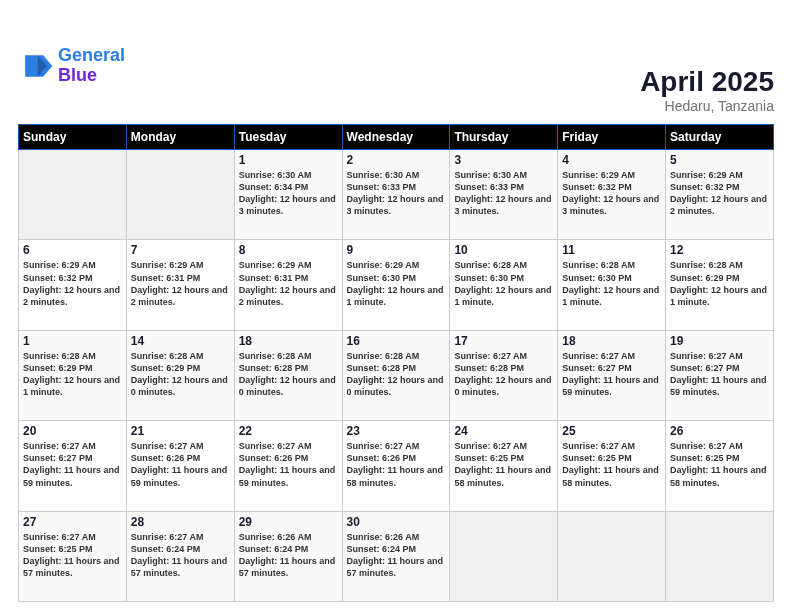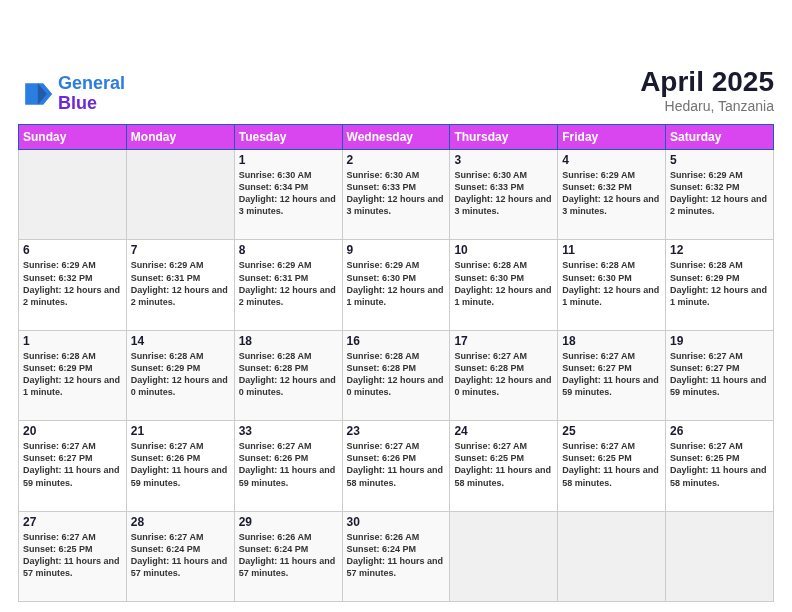--- a/index.html
+++ b/index.html
@@ -13,21 +13,21 @@
     .page {
       width: 792px;
       height: 612px;
       padding: 18px 18px 10px 18px;
       display: flex;
       flex-direction: column;
     }
     .header {
       display: flex;
       justify-content: space-between;
-      align-items: flex-end;
+      align-items: center;
       margin-bottom: 10px;
     }
     .logo {
       display: flex;
       align-items: center;
       gap: 4px;
     }
     .logo-text {
       font-size: 18px;
       font-weight: bold;
@@ -54,21 +54,21 @@
       font-size: 14px;
       color: #737373;
     }
     .calendar {
       flex: 1;
       border-collapse: collapse;
       width: 100%;
       table-layout: fixed;
     }
     .calendar thead tr th {
-      background: #d946ef;
+      background: #000000;
       color: #fff;
       font-size: 12px;
       font-weight: bold;
       padding: 5px 4px;
       text-align: left;
       border: 1px solid #1a5cb8;
     }
     .calendar tbody tr td {
       border: 1px solid #ccc;
       vertical-align: top;
@@ -263,21 +263,21 @@
 Sunset: 6:27 PM
 Daylight: 11 hours and 59 minutes.</div>
           </td>
           <td>
             <span class="day-number">21</span>
             <div class="day-detail" style="white-space: pre-line;">Sunrise: 6:27 AM
 Sunset: 6:26 PM
 Daylight: 11 hours and 59 minutes.</div>
           </td>
           <td>
-            <span class="day-number">33</span>
+            <span class="day-number">22</span>
             <div class="day-detail" style="white-space: pre-line;">Sunrise: 6:27 AM
 Sunset: 6:26 PM
 Daylight: 11 hours and 59 minutes.</div>
           </td>
           <td>
             <span class="day-number">23</span>
             <div class="day-detail" style="white-space: pre-line;">Sunrise: 6:27 AM
 Sunset: 6:26 PM
 Daylight: 11 hours and 58 minutes.</div>
           </td>

